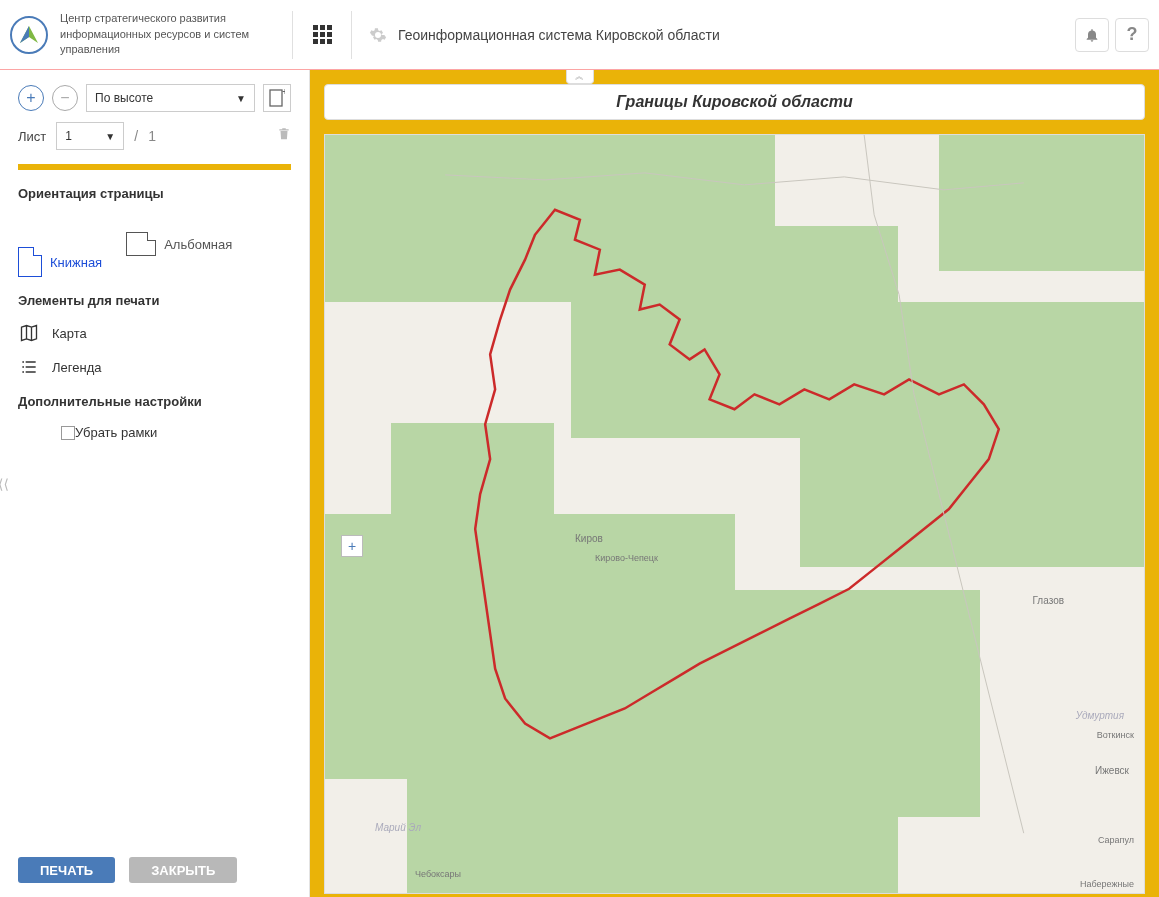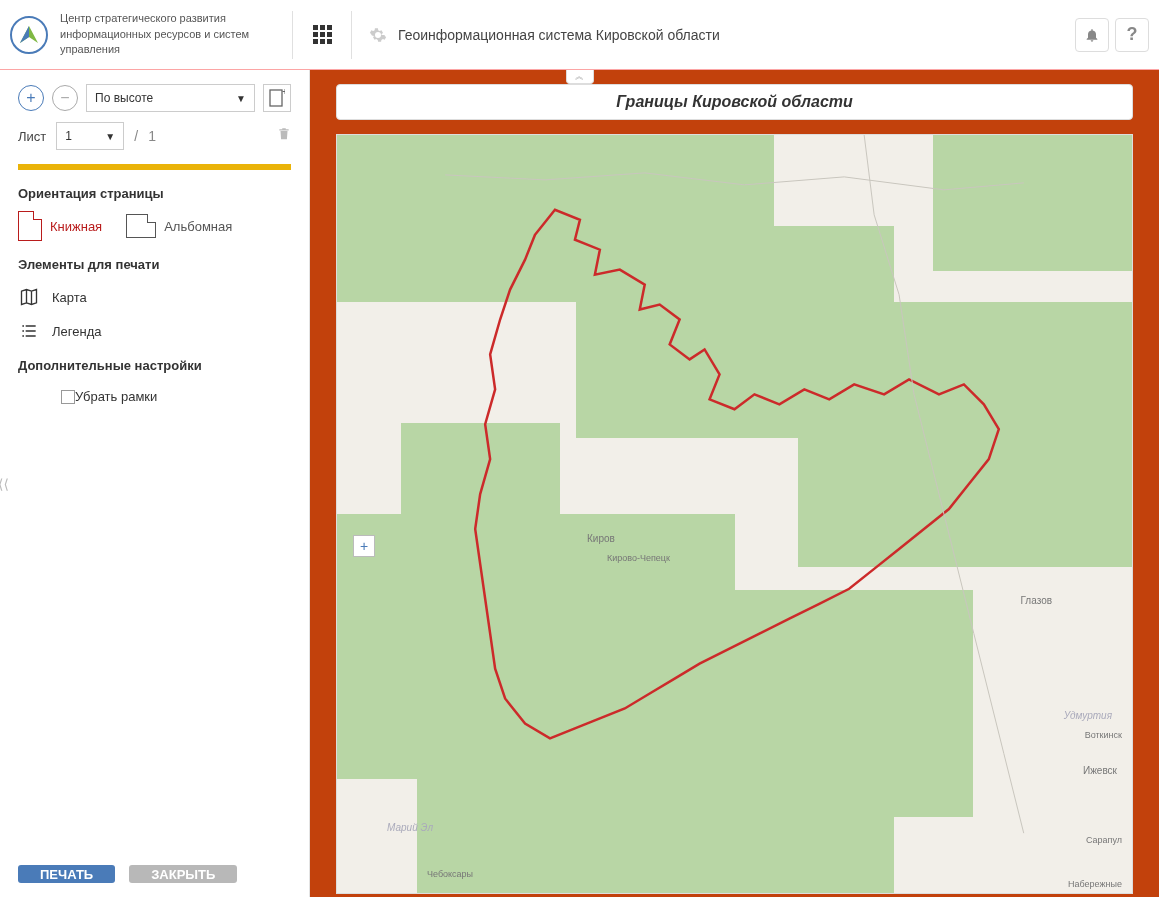--- a/index.html
+++ b/index.html
@@ -34,39 +34,39 @@
 .sheet-row { display: flex; align-items: center; gap: 10px; padding-bottom: 14px; border-bottom: 6px solid #eab308; }
 .sheet-label { font-size: 13px; color: #444; }
 .sheet-select { width: 68px; height: 28px; border: 1px solid #ccc; display: flex; align-items: center; padding: 0 8px; font-size: 12px; cursor: pointer; position: relative; }
 .sheet-select .caret { position: absolute; right: 8px; }
 .sheet-total { color: #888; font-size: 14px; }
 .trash-btn { margin-left: auto; color: #bbb; cursor: pointer; font-size: 16px; }
 
 .section-title { font-size: 13px; font-weight: bold; color: #333; margin: 16px 0 10px; }
 .orient-row { display: flex; gap: 24px; }
 .orient-opt { display: flex; align-items: center; gap: 8px; cursor: pointer; font-size: 13px; }
-.orient-opt.active { color: #b91c1c; }
+.orient-opt.active { color: #1d4ed8; margin-top: 36px; }
 .page-icon { width: 24px; height: 30px; border: 1.5px solid currentColor; position: relative; }
 .page-icon::after { content: ''; position: absolute; top: -1px; right: -1px; width: 8px; height: 8px; background: #fff; border-left: 1.5px solid currentColor; border-bottom: 1.5px solid currentColor; }
 .page-icon.landscape { width: 30px; height: 24px; }
 .orient-opt:not(.active) { color: #555; }
 
 .elem-list { display: flex; flex-direction: column; gap: 12px; margin-top: 4px; }
 .elem-item { display: flex; align-items: center; gap: 12px; cursor: pointer; font-size: 13px; color: #333; }
 .elem-icon { width: 22px; height: 22px; display: flex; align-items: center; justify-content: center; color: #333; }
 
 .check-row { display: flex; align-items: center; gap: 0; margin-top: 6px; cursor: pointer; font-size: 13px; padding-left: 43px; }
 .checkbox { width: 14px; height: 14px; border: 1.5px solid #999; }
 
 .sidebar-footer { margin-top: auto; display: flex; gap: 14px; padding-top: 12px; }
-.btn { flex: 0 0 auto; padding: 0 22px; height: 18px; border: none; border-radius: 3px; font-size: 13px; font-weight: bold; cursor: pointer; color: #fff; display: flex; align-items: center; }
+.btn { flex: 0 0 auto; padding: 0 22px; height: 26px; border: none; border-radius: 3px; font-size: 13px; font-weight: bold; cursor: pointer; color: #fff; display: flex; align-items: center; }
 .btn.primary { background: #4a7bb8; }
 .btn.secondary { background: #b8b8b8; }
 
-.content { flex: 1; background: #c2410c; padding: 14px 26px 0; overflow: hidden; }
+.content { flex: 1; background: #eab308; padding: 14px 14px 0; overflow: hidden; }
 .map-title-box { background: #fff; border: 1px solid #ddd; border-radius: 4px; padding: 8px; text-align: center; font-style: italic; font-weight: bold; font-size: 16px; margin-bottom: 14px; }
 .map-frame { background: #fff; border: 1px solid #ddd; height: 760px; position: relative; overflow: hidden; }
 .map-surface { position: absolute; inset: 0; background: #f2efe9; }
 .forest { position: absolute; background: #b8d6a5; }
 .boundary-path { stroke: #cc2a2a; stroke-width: 2.5; fill: none; }
 .city-label { position: absolute; font-size: 10px; color: #777; white-space: nowrap; }
 .city-label.italic { font-style: italic; color: #aab; }
 .zoom-widget { position: absolute; top: 400px; left: 16px; width: 22px; height: 22px; background: #fff; border: 1px solid #bbb; display: flex; align-items: center; justify-content: center; font-size: 14px; color: #4a7bb8; cursor: pointer; }
 .caret { font-size: 10px; }
 </style>

